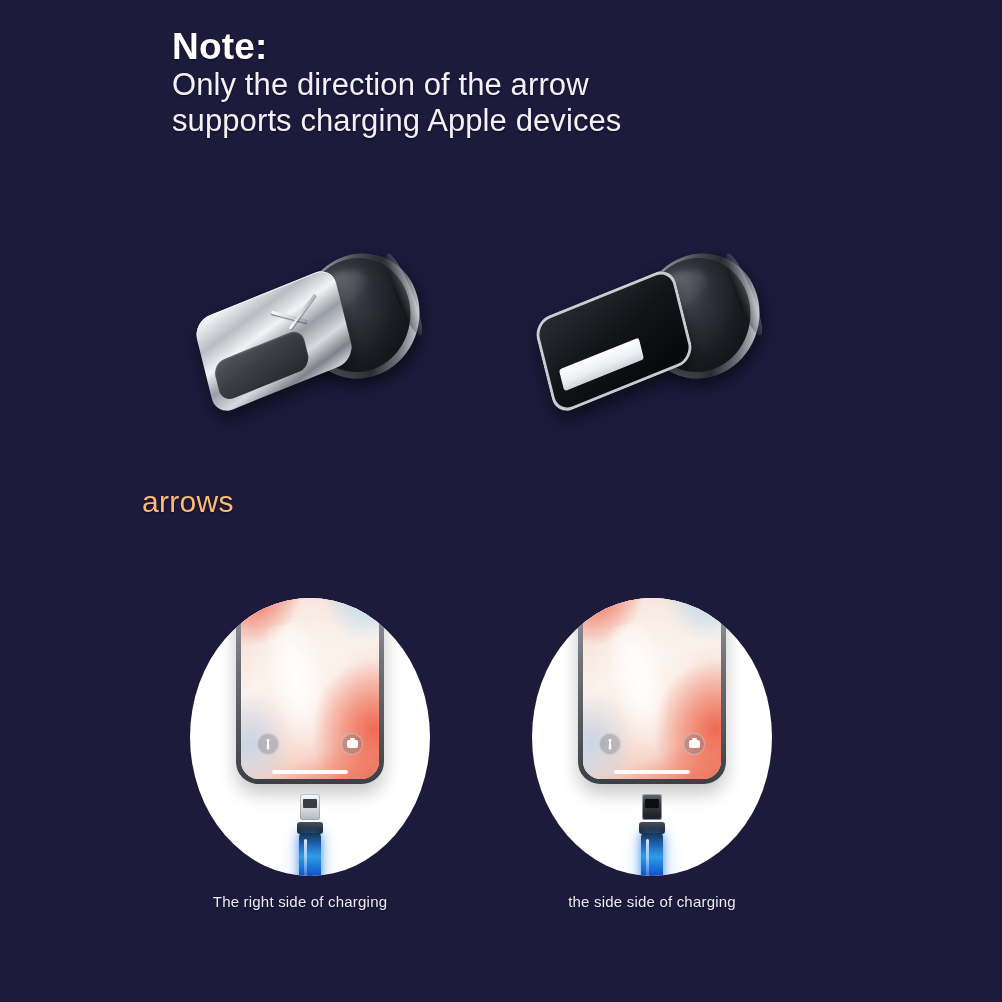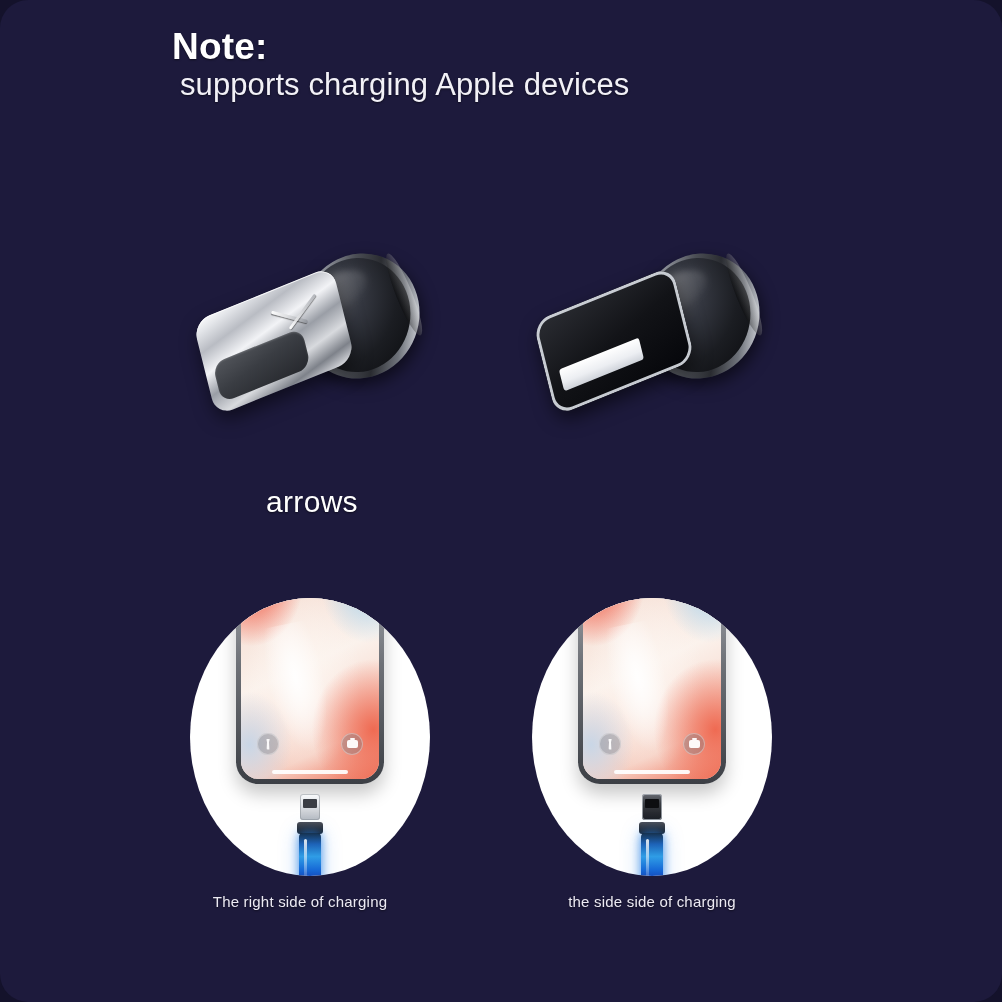--- a/index.html
+++ b/index.html
@@ -11,21 +11,20 @@
   body {
     font-family: "Liberation Sans", "DejaVu Sans", sans-serif;
   }
 
   #poster {
     position: relative;
     width: 1002px;
     height: 1002px;
     overflow: hidden;
     background: #1d1a3c;
-    border-radius: 28px;
   }
 
   
   .note-block {
     position: absolute;
     left: 172px;
     top: 28px;
     width: 700px;
   }
   .note-title {
@@ -37,21 +36,21 @@
     text-shadow: 0 1px 2px rgba(0,0,0,0.55);
   }
   .note-line {
     font-size: 31px;
     font-weight: normal;
     color: #f2f1f7;
     line-height: 1.18;
     letter-spacing: 0.1px;
     text-shadow: 0 1px 2px rgba(0,0,0,0.5);
   }
-  .note-line.second { margin-left: 8px; }
+  .note-line.second { margin-left: 0; }
 
   
   .connector-row {
     position: absolute;
     left: 0;
     top: 228px;
     width: 1002px;
     height: 210px;
   }
   .connector-cell {
@@ -187,23 +186,22 @@
     box-shadow: 0 1px 1px rgba(0,0,0,0.45);
   }
   .arrow-mark span.a1 { width: 40px; left: 0;  top: 10px; transform: rotate(34deg); }
   .arrow-mark span.a2 { width: 40px; left: 14px; top: 10px; transform: rotate(-34deg); }
 
   
   .connector-label {
     position: absolute;
     top: 485px;
     width: 340px;
-    text-align: center;
     font-size: 30px;
-    color: #ffffff;
+    color: #fdba74;
     letter-spacing: 0.3px;
     text-shadow: 0 1px 2px rgba(0,0,0,0.5);
   }
   .connector-label.left  { left: 142px; }
   .connector-label.right { left: 482px; }
 
   
   .scene-row {
     position: absolute;
     left: 0;
@@ -399,20 +397,21 @@
   .scene-caption.left  { left: 100px; }
   .scene-caption.right { left: 452px; }
 </style>
 </head>
 <body>
 
 <div id="poster" style="background: rgb(29, 26, 60);">
 
   <div class="note-block">
     <div class="note-title">Note:</div>
+    <div class="note-line first">Only the direction of the arrow</div>
     <div class="note-line second">supports charging Apple devices</div>
   </div>
 
   <div class="connector-row">
 
     <div class="connector-cell left">
       <div class="connector-art">
         <div class="puck">
           <div class="puck-rim"></div>
           <div class="puck-body"></div>

